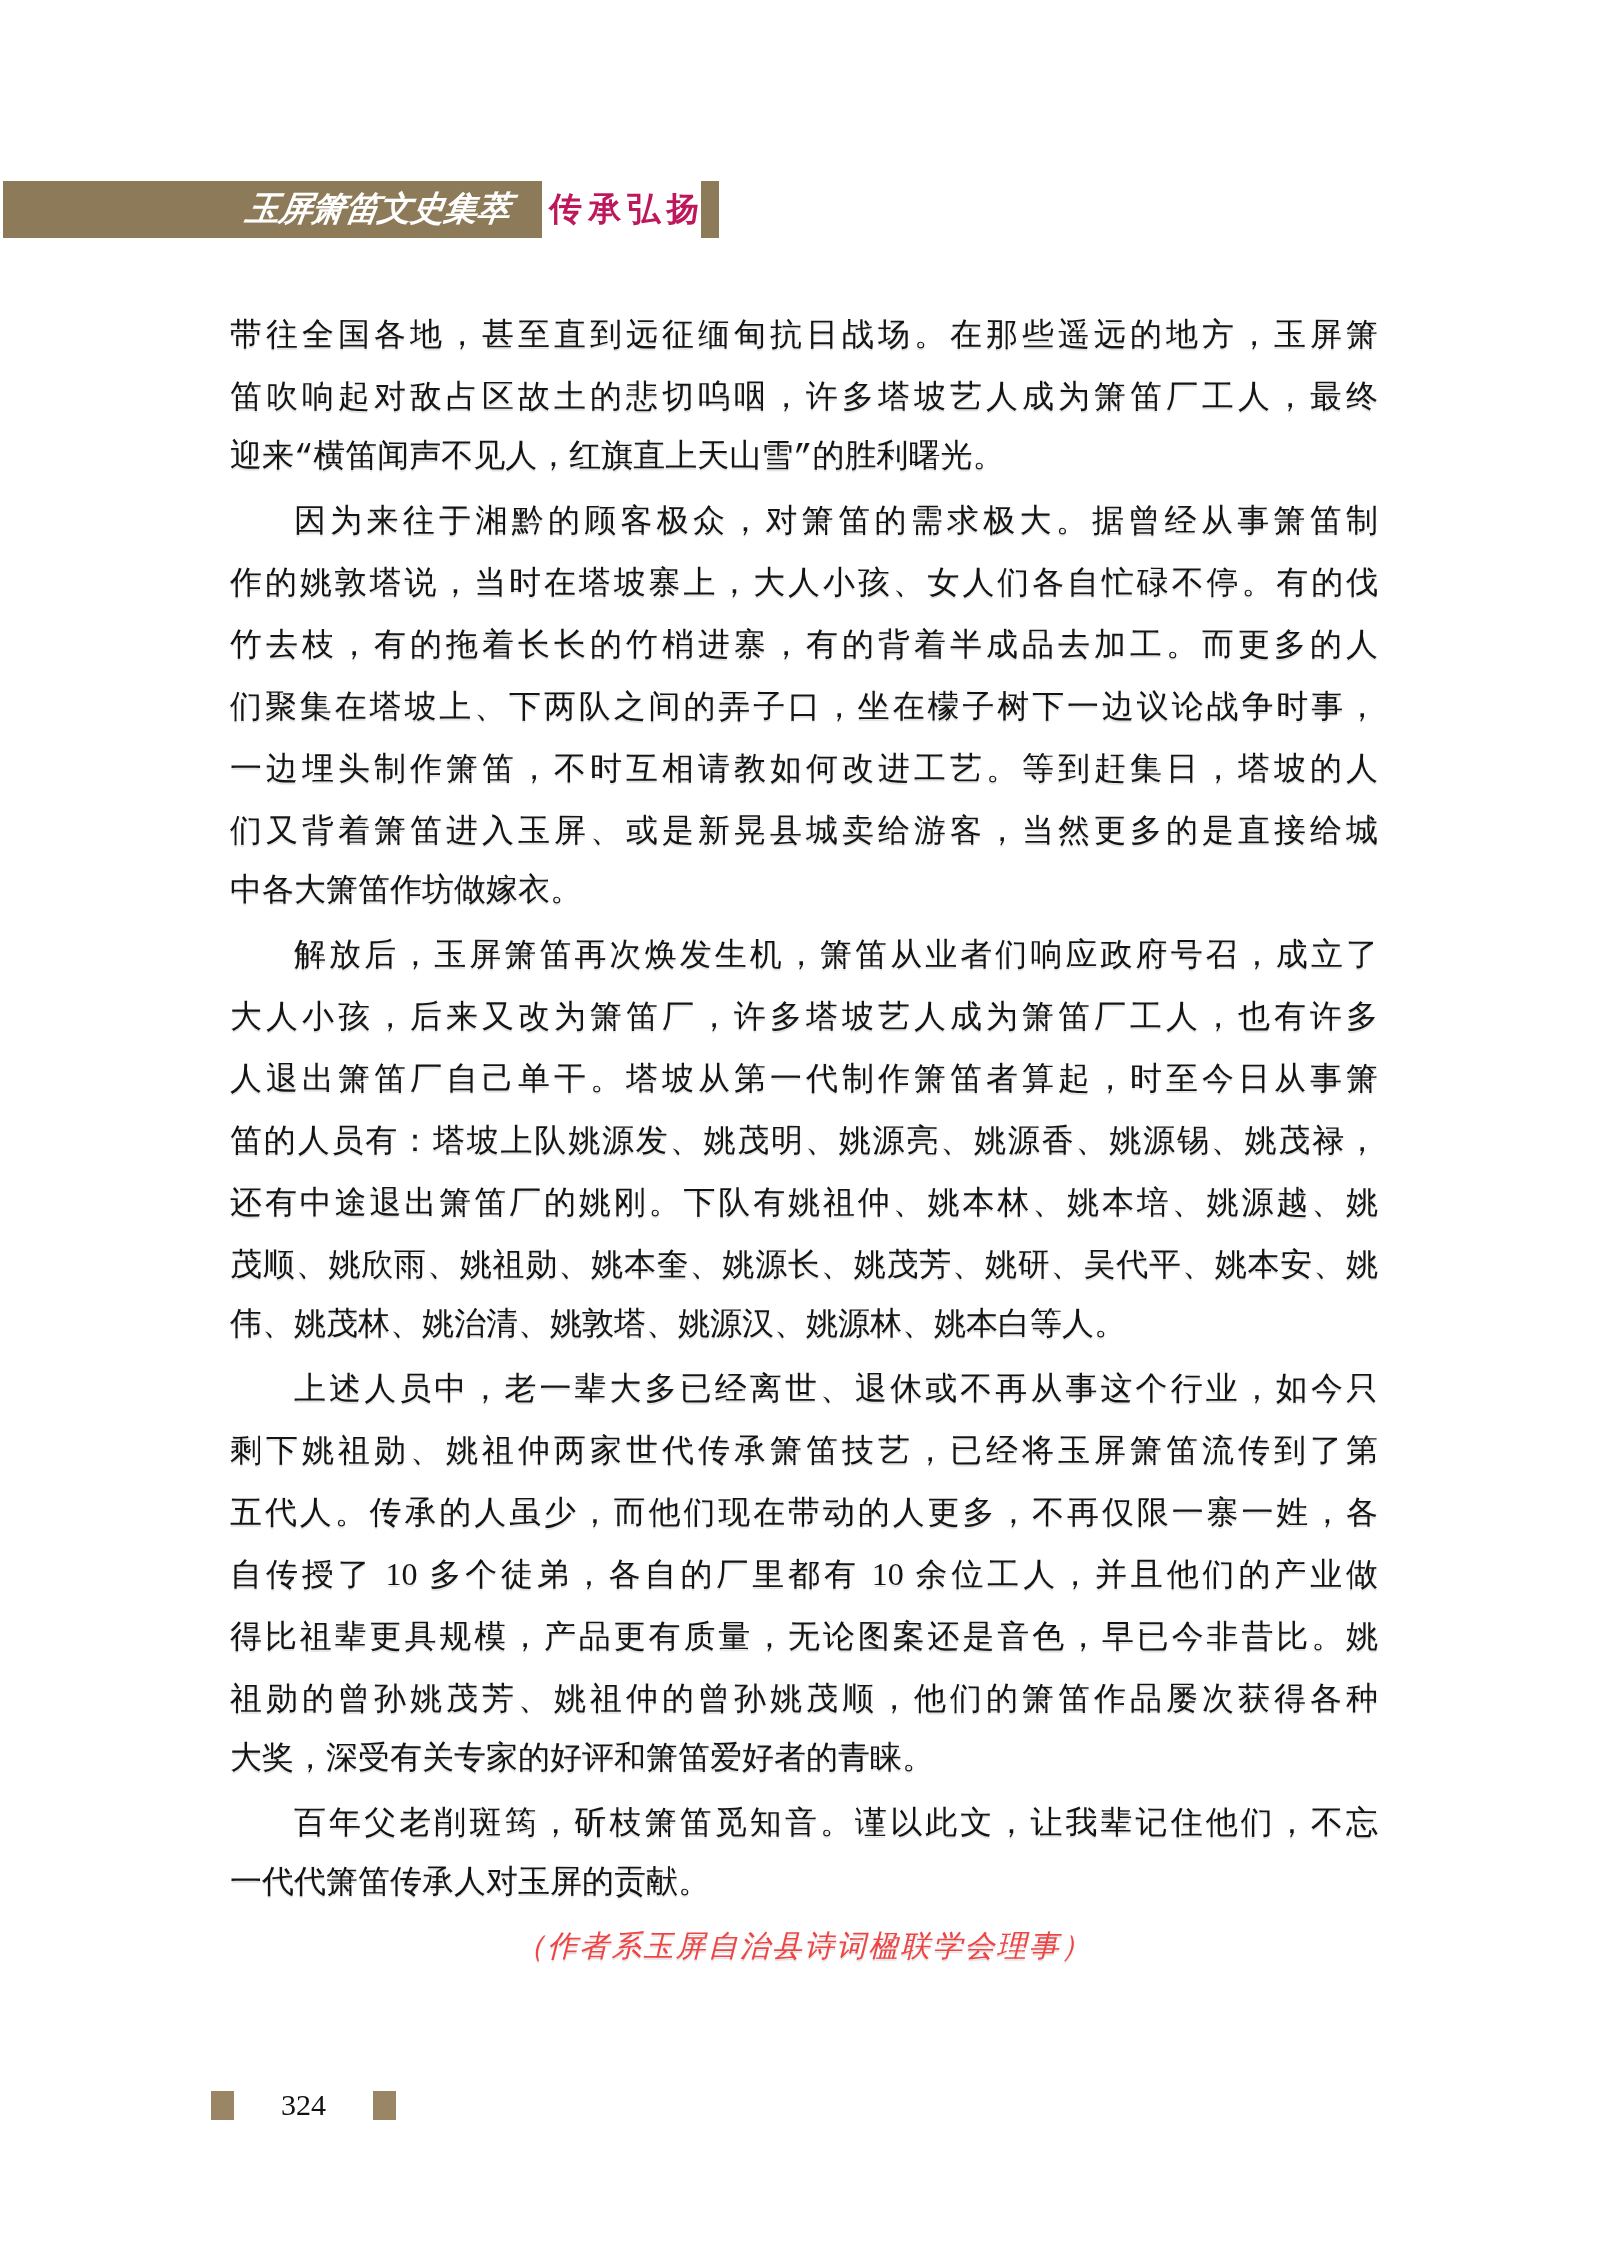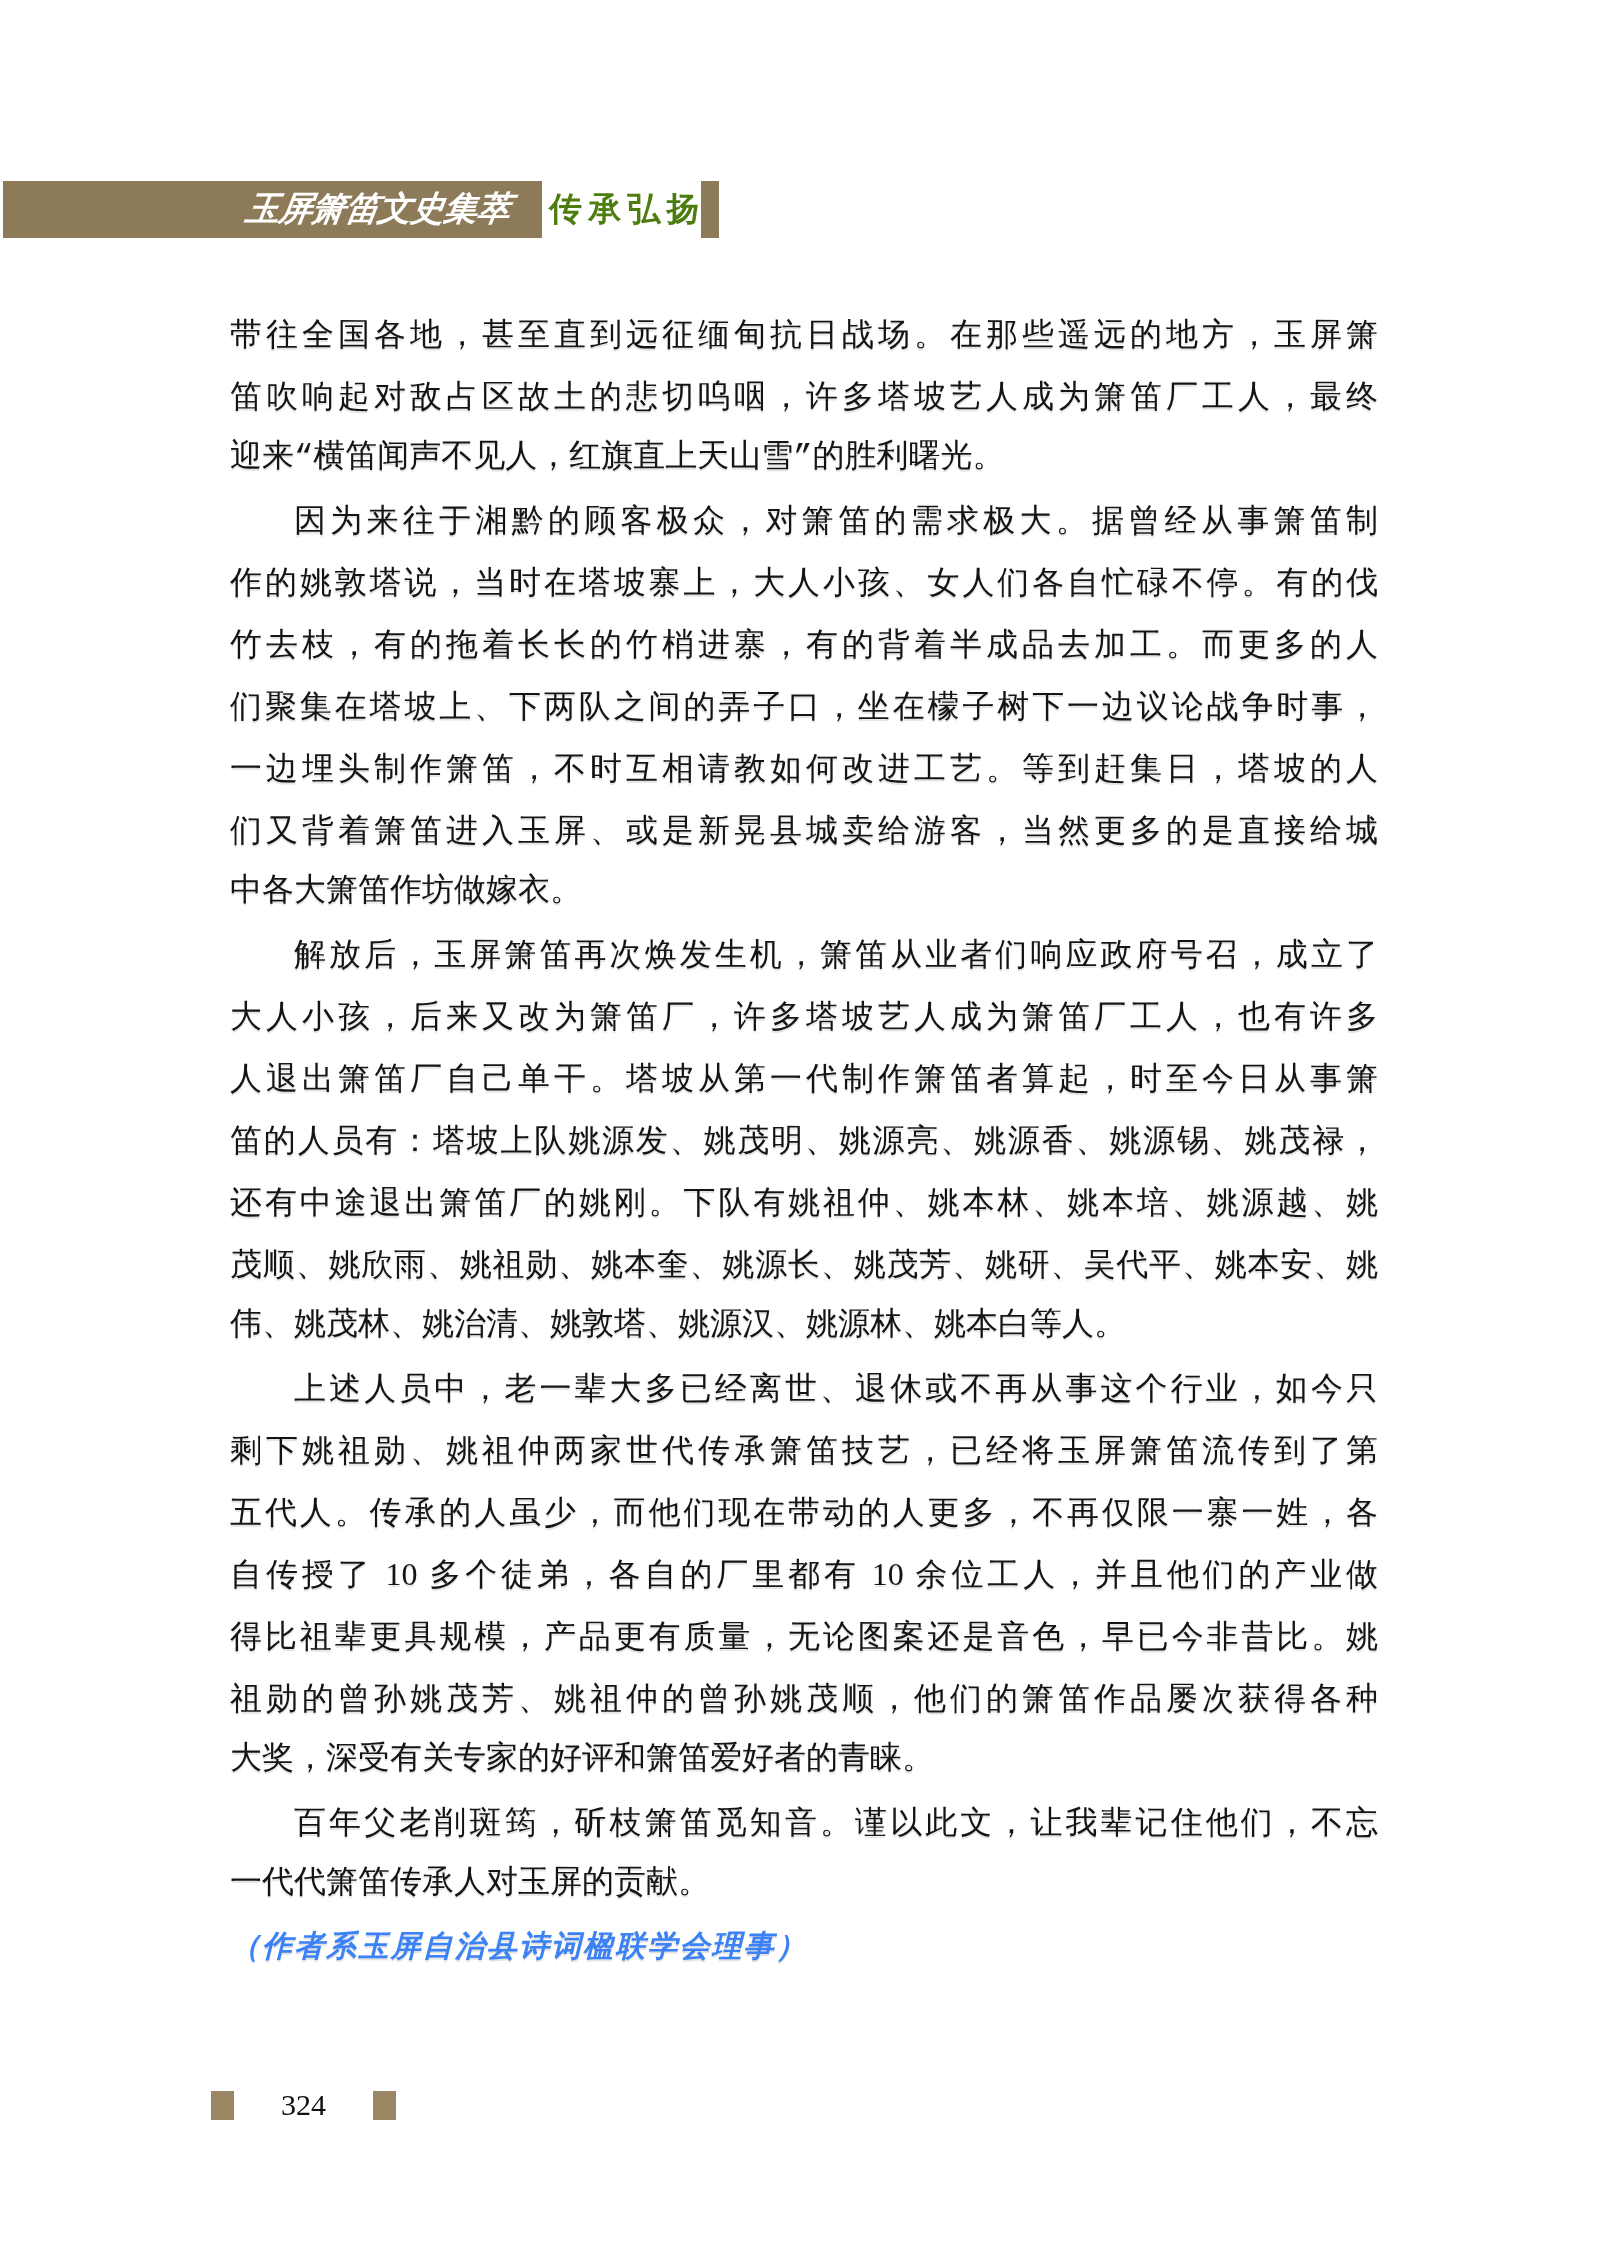--- a/index.html
+++ b/index.html
@@ -29,21 +29,21 @@
     font-weight: bold;
     font-size: 34px;
     letter-spacing: -1px;
     white-space: nowrap;
   }
   .section-title {
     position: absolute;
     left: 549px; top: 181px;
     height: 57px;
     display: flex; align-items: center;
-    color: #4d7c0f;
+    color: #be185d;
     font-size: 33px;
     font-weight: bold;
     letter-spacing: 6.2px;
     white-space: nowrap;
     font-family: "Liberation Serif", serif;
   }
   .banner-accent {
     position: absolute;
     left: 701px; top: 181px;
     width: 17.6px; height: 57px;
@@ -70,27 +70,26 @@
   .line.end {
     text-align: left;
     text-align-last: left;
     font-family: Liberation Mono, monospace;
   }
   .line.indent { text-indent: 2em; }
 
   .author {
     height: 62px;
     margin-top: 0px;
-    text-align: left;
+    text-align: center;
     font-size: 30px;
     font-style: italic;
     letter-spacing: 2.1px;
-    color: #3b82f6;
+    color: #ef4444;
     font-family: "Liberation Serif", serif;
-    font-weight: bold;
   }
 
   
   .footer {
     position: absolute;
     left: 211px; top: 2091px;
     display: flex;
     align-items: center;
     gap: 28px;
   }

